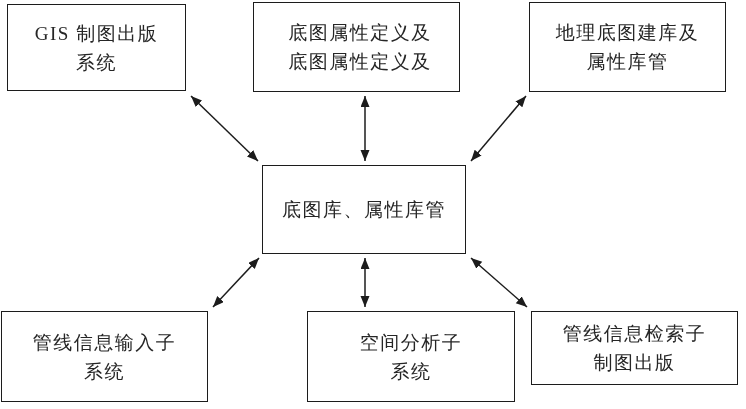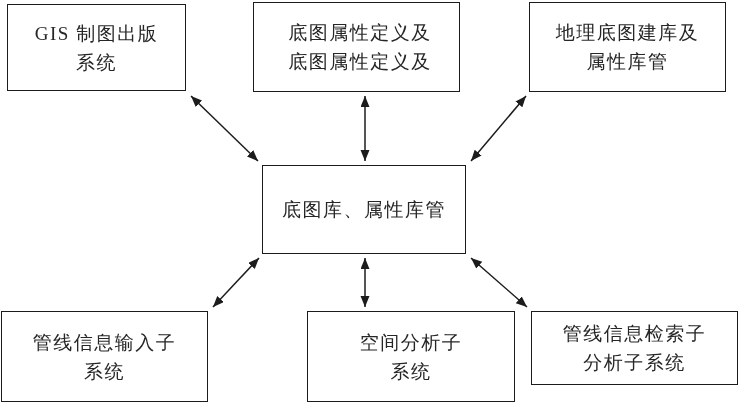--- a/index.html
+++ b/index.html
@@ -90,16 +90,16 @@
     <span>系统</span>
   </div>
 
   <div class="node" id="node-spatial">
     <span>空间分析子</span>
     <span>系统</span>
   </div>
 
   <div class="node" id="node-pipe-search">
     <span>管线信息检索子</span>
-    <span>分析子系统</span>
+    <span>制图出版</span>
   </div>
 
 </div>
 
 </body></html>

